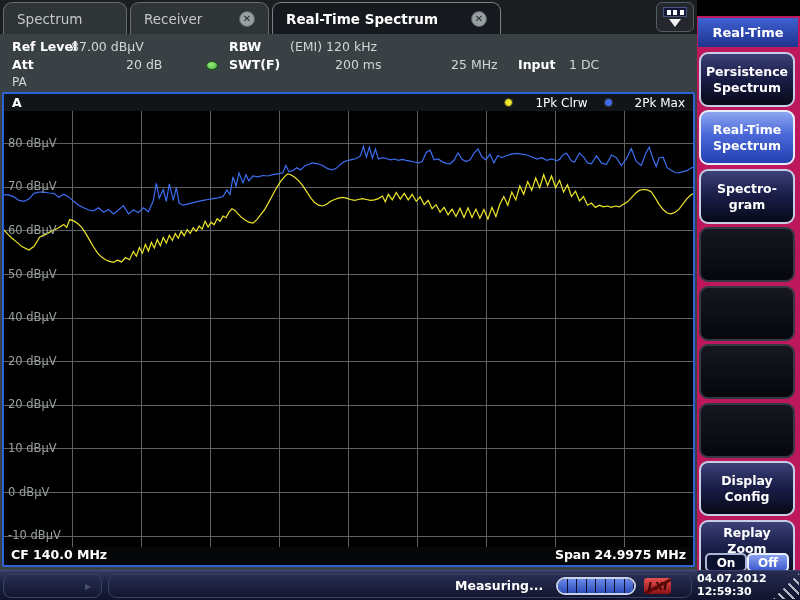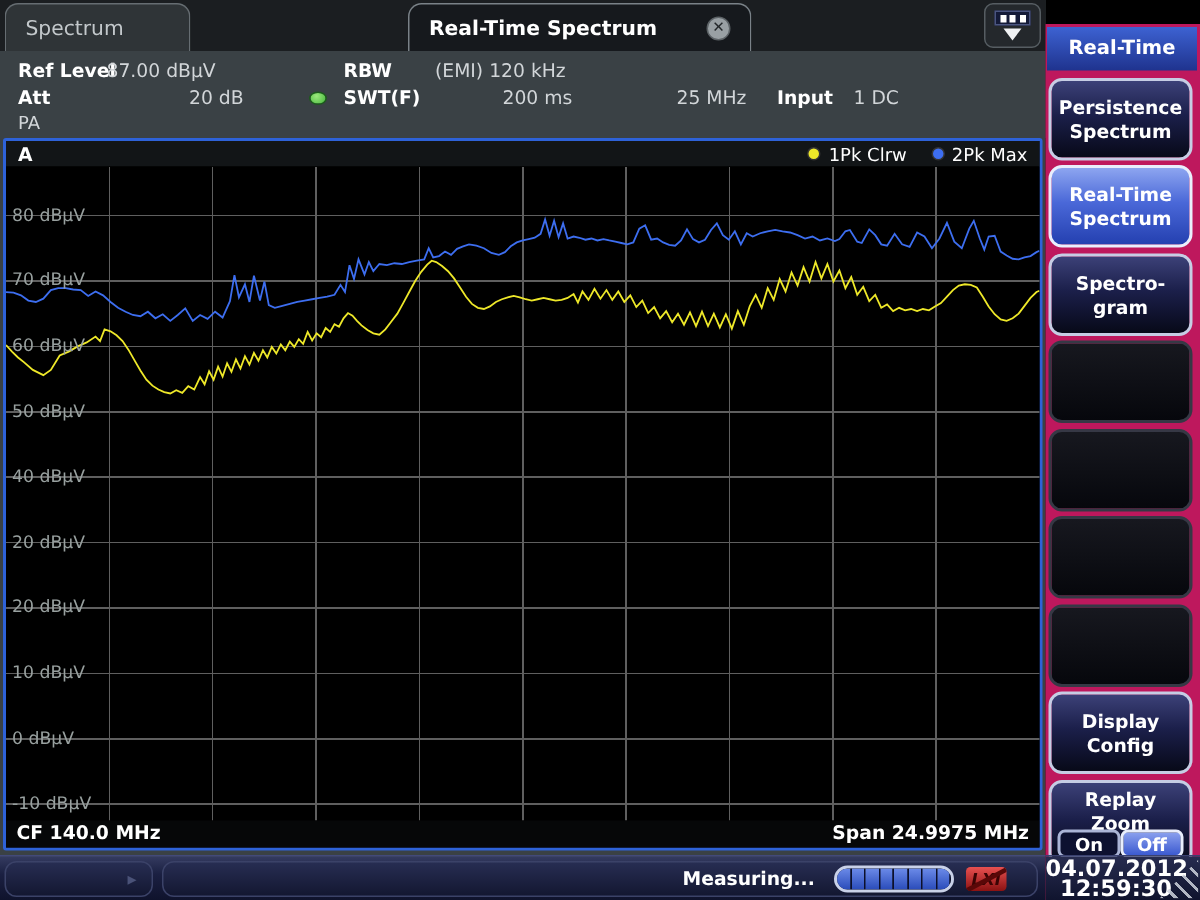--- a/index.html
+++ b/index.html
@@ -37,21 +37,21 @@
   .led { position:absolute; width:12px; height:9px; border-radius:50%;
          border:1px solid #1d5a1d; background:radial-gradient(circle at 40% 30%, #8fe070, #2f9e2f); }
 
   
   .chart-window { position:absolute; left:2px; top:92px; width:693px; height:475px;
                   border:2px solid #2e62d8; border-radius:2px; background:#000; }
   .chart-header { position:absolute; left:0; top:0; width:689px; height:17px; background:#121517;
                   display:flex; align-items:center; padding:0 8px; }
   .win-label { color:#fff; font-weight:bold; font-size:12.5px; }
   .legend { margin-left:auto; display:flex; align-items:center; gap:16px; }
-  .legend-item { display:flex; align-items:center; gap:5px; color:#fff; font-size:12px; }
+  .legend-item { display:flex; align-items:center; gap:22px; color:#fff; font-size:12px; }
   .legend-dot { width:9px; height:9px; border-radius:50%; border:1px solid #333; }
   .plot { position:absolute; left:0; top:17px; width:689px; height:436px; background:#000; }
   .plot svg { position:absolute; left:0; top:0; width:689px; height:436px; }
   .ylabel { position:absolute; left:4px; color:#98a09f; font-size:11.5px; white-space:nowrap; }
   .chart-footer { position:absolute; left:0; bottom:0; width:689px; height:18px; background:#060708;
                   display:flex; justify-content:space-between; padding:0 7px;
                   color:#fff; font-weight:bold; font-size:12.5px; }
 
   
   .statusbar { position:absolute; left:0; top:570px; width:697px; height:30px;
@@ -90,36 +90,40 @@
   .softkey.empty { background:linear-gradient(180deg,#17181f,#06070c); border:2px solid #363845; }
   .softkey .sk-label-top { position:absolute; top:3px; left:0; right:0; }
   .toggle-row { position:absolute; bottom:4px; left:4px; right:4px; display:flex; justify-content:space-between; }
   .toggle { width:43px; height:19px; border-radius:5px; font-size:12px; font-weight:bold; color:#fff;
             display:flex; align-items:center; justify-content:center;
             background:#0d1130; border:2px solid #aab4d6; }
   .toggle.selected { background:linear-gradient(180deg,#8aa0ee,#3c5ad0); border-color:#e9eefc; }
   .datetime { position:absolute; left:697px; top:570px; width:103px; height:30px;
               background:linear-gradient(180deg,#272c50 0%, #10142e 100%);
               border-top:1px solid #3a4170;
-              color:#fff; font-weight:bold; font-size:15px; line-height:12.5px;
-              text-align:center; padding:2px 9px 0 0; }
+              color:#fff; font-weight:bold; font-size:11px; line-height:12.5px;
+              text-align:left; padding:2px 9px 0 0; }
   .grip { position:absolute; right:1px; bottom:1px; width:26px; height:26px;
           clip-path:polygon(100% 0, 100% 100%, 0 100%);
           background:repeating-linear-gradient(45deg, rgba(205,210,220,.85) 0 2px, transparent 2px 7px); }
 </style>
 </head>
 <body>
 
 <div class="app">
 
   <div class="main-col">
 
     <div class="tabbar">
       <div class="tab" style="left:3px; width:124px;">
         <span>Spectrum</span>
+      </div>
+      <div class="tab" style="left:130px; width:139px;">
+        <span>Receiver</span>
+        <span class="tab-close"></span>
       </div>
       <div class="tab active" style="left:272px; width:229px;">
         <span>Real-Time Spectrum</span>
         <span class="tab-close"></span>
       </div>
       <div class="winlist-btn">
         <span class="winlist-strip">
             <i></i>
             <i></i>
             <i></i>

